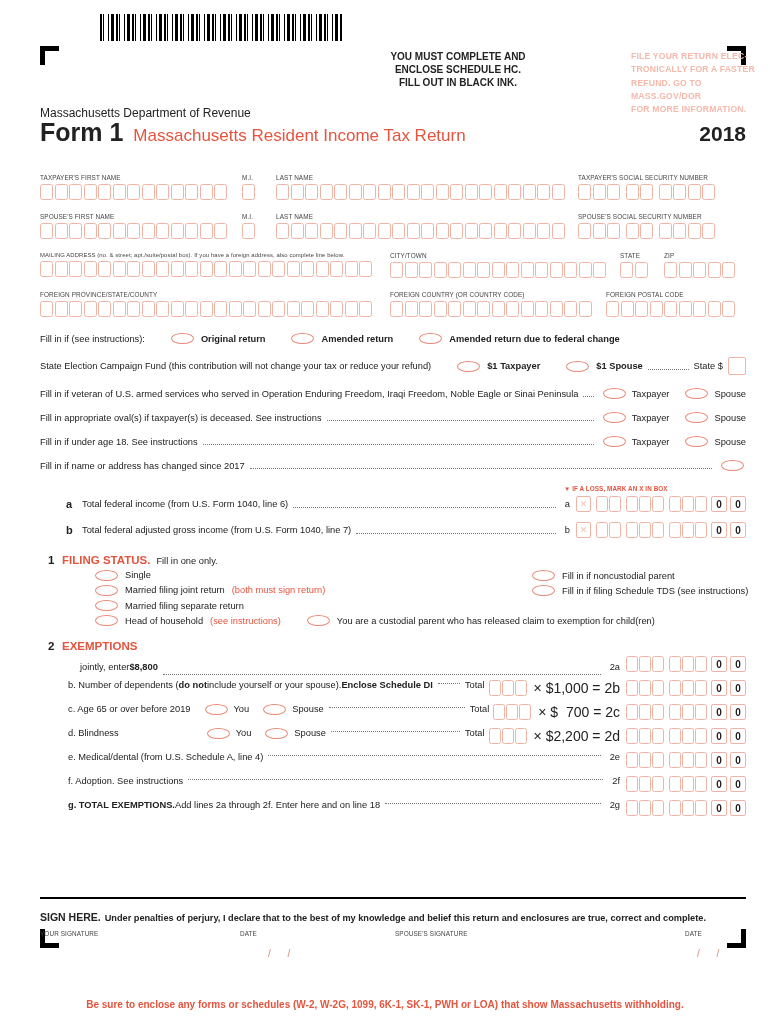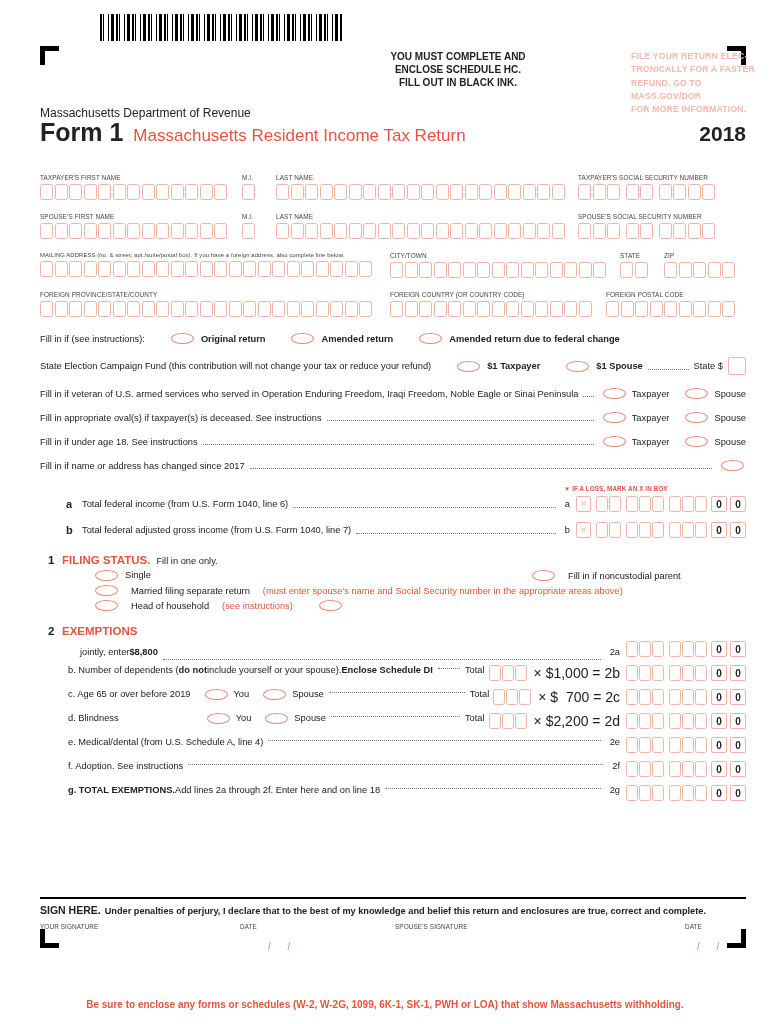--- a/index.html
+++ b/index.html
@@ -71,33 +71,33 @@
 
   
   .sec-head{display:flex;align-items:baseline;font-size:11.5px;font-weight:bold;margin-top:16px}
   .sec-num{width:14px;margin-left:8px}
   .sec-title{color:var(--accent);margin-right:6px}
   .sec-sub{font-weight:normal;font-size:9.3px}
 
   
   .fs-row{display:flex;align-items:center;font-size:9.3px;margin-top:4px;padding-left:55px;white-space:nowrap}
   .fs-left{display:flex;align-items:flex-start;gap:7px;width:437px;flex:none}
-  .fs-free{display:flex;align-items:flex-end;gap:13px}
+  .fs-free{display:flex;align-items:flex-end;gap:7px}
   .note{color:var(--accent)}
 
   
   .ex-row{display:flex;align-items:flex-start;font-size:9.3px;margin-top:8px;padding-left:28px;white-space:nowrap}
   .ex-row .oval{margin:0 6px 0 14px}
   .mult{white-space:pre;margin-left:6px;flex:none;font-size:14px}
   .tbox{margin-left:4px}
   .exa1{padding-left:28px;font-size:9.3px;margin-top:9px;white-space:nowrap}
   .exa2{display:flex;align-items:flex-end;padding-left:40px;font-size:9.3px;margin-top:4px;white-space:nowrap}
 
   
-  .sign{position:absolute;left:40px;right:24px;top:897px;border-top:2.5px solid #000;padding-top:5px}
+  .sign{position:absolute;left:40px;right:24px;top:897px;border-top:2.5px solid #000;padding-top:12px}
   .sign-head{font-size:9.2px;font-weight:bold;white-space:nowrap}
   .sign-lead{font-size:10.5px;margin-right:4px}
   .sig-row{display:flex;margin-top:7px}
   .sig-c1{width:200px}.sig-c2{width:155px}.sig-c3{width:290px}.sig-c4{flex:1}
   .slashes{white-space:pre;color:#cf8e7e;font-size:10px;margin:11px 0 0 28px}
 
   .footer{position:absolute;left:0;right:0;bottom:14px;text-align:center;color:var(--accent);
     font-weight:bold;font-size:10px}
 </style>
 </head>
@@ -565,37 +565,48 @@
       <span class="fs-left">
         <span class="oval"></span>
         <span>Single</span>
       </span>
       <span class="fs-free">
         <span class="oval"></span>
         <span>Fill in if noncustodial parent</span>
       </span>
     </div>
 
+    <div class="fs-row">
+      <span class="fs-left">
+        <span class="oval"></span>
+        <span>Married filing joint return</span>
+        <span class="note">(both must sign return)</span>
+      </span>
+      <span class="fs-free">
+        <span class="oval"></span>
+        <span>Fill in if filing Schedule TDS (see instructions)</span>
+      </span>
+    </div>
 
     <div class="fs-row">
       <span class="fs-free">
         <span class="oval"></span>
         <span>Married filing separate return</span>
-        <span class="note">(must enter spouse's name and Social Security number in the appropriate areas above)</span>
       </span>
     </div>
 
     <div class="fs-row">
       <span class="fs-free">
         <span class="oval"></span>
         <span>Head of household</span>
         <span class="note">(see instructions)</span>
       </span>
       <span class="fs-free" style="margin-left:26px">
         <span class="oval"></span>
+        <span>You are a custodial parent who has released claim to exemption for child(ren)</span>
       </span>
     </div>
 
     <div class="sec-head" style="margin-top:14px">
       <span class="sec-num">2</span>
       <span class="sec-title">EXEMPTIONS</span>
     </div>
 
     <div>
       <div class="exa2">

